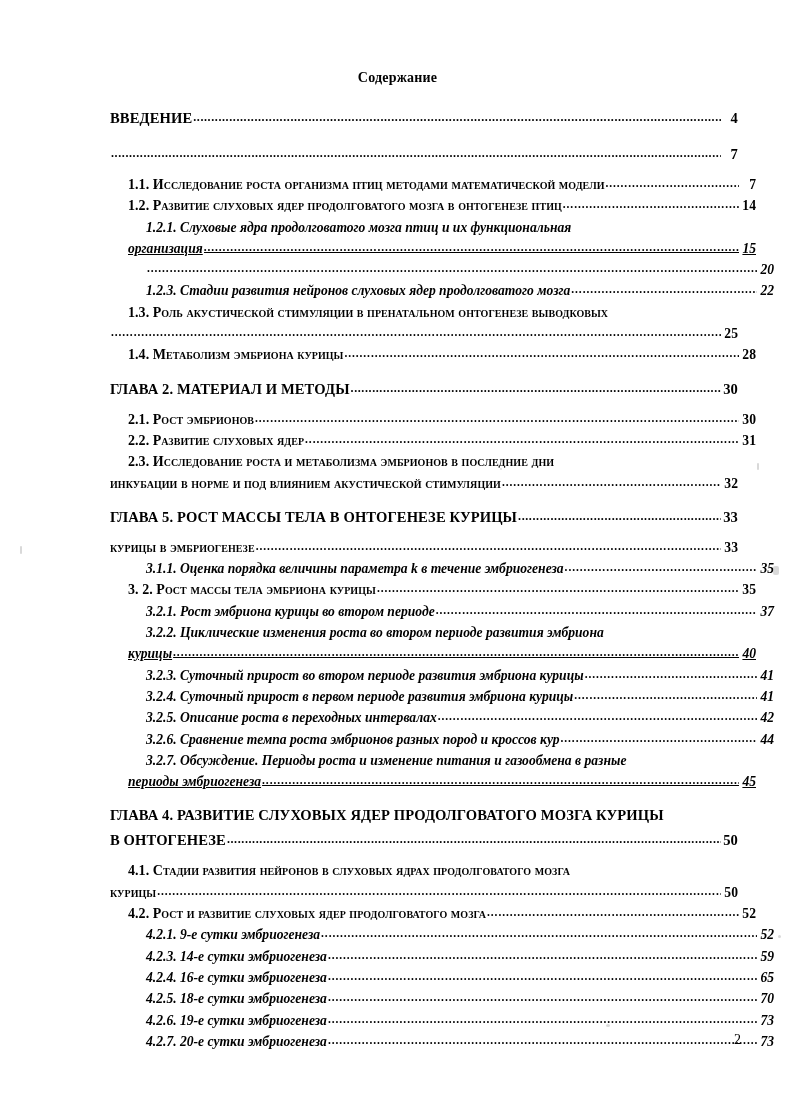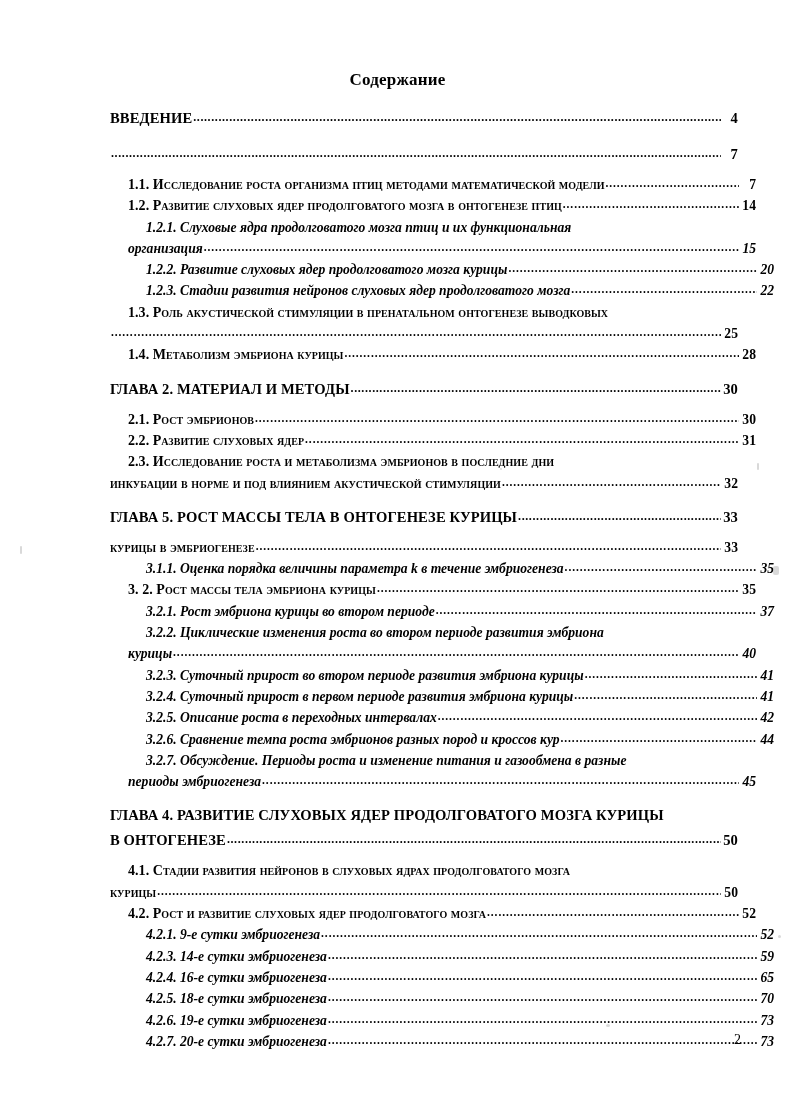--- a/index.html
+++ b/index.html
@@ -25,21 +25,21 @@
     background: #ffffff;
   }
 
   
   .doc-title {
     position: absolute;
     left: 0;
     top: 70px;
     width: 795px;
     text-align: center;
-    font-size: 17px;
+    font-size: 14px;
     font-weight: bold;
     letter-spacing: 0.2px;
   }
 
   
   .toc {
     position: absolute;
     left: 110px;
     top: 106px;
     width: 628px;
@@ -103,21 +103,21 @@
   .lvl3 {
     font-size: 13.6px;
     font-weight: bold;
     font-style: italic;
     line-height: 21.3px;
     margin-left: 36px;
   }
   .lvl3 .pg { min-width: 15px; }
   .lvl3 .leader { font-style: normal; font-size: 11.5px; }
   
-  .lvl3.cont { margin-left: 18px; }
+  .lvl3.cont { margin-left: 18px; text-decoration: underline; }
 
   
   .gap-sm { height: 7px; }
   .gap-md { height: 11px; }
 
   
   .folio {
     position: absolute;
     left: 0;
     top: 1032px;
@@ -165,21 +165,20 @@
       </div>
       <div class="entry lvl3 nolead">
         <span class="txt">1.2.1. Слуховые ядра продолговатого мозга птиц и их функциональная</span>
       </div>
       <div class="entry lvl3 cont">
         <span class="txt">организация</span>
         <span class="leader">................................................................................................................................................................................................................................................................................................................................................................................................................</span>
         <span class="pg">15</span>
       </div>
       <div class="entry lvl3">
-        <span class="txt">1.2.2. Развитие слуховых ядер продолговатого мозга курицы</span>
         <span class="leader">................................................................................................................................................................................................................................................................................................................................................................................................................</span>
         <span class="pg">20</span>
       </div>
       <div class="entry lvl3">
         <span class="txt">1.2.3. Стадии развития нейронов слуховых ядер продолговатого мозга</span>
         <span class="leader">................................................................................................................................................................................................................................................................................................................................................................................................................</span>
         <span class="pg">22</span>
       </div>
       <div class="entry lvl2 nolead">
         <span class="txt">1.3. Роль акустической стимуляции в пренатальном онтогенезе выводковых</span>

